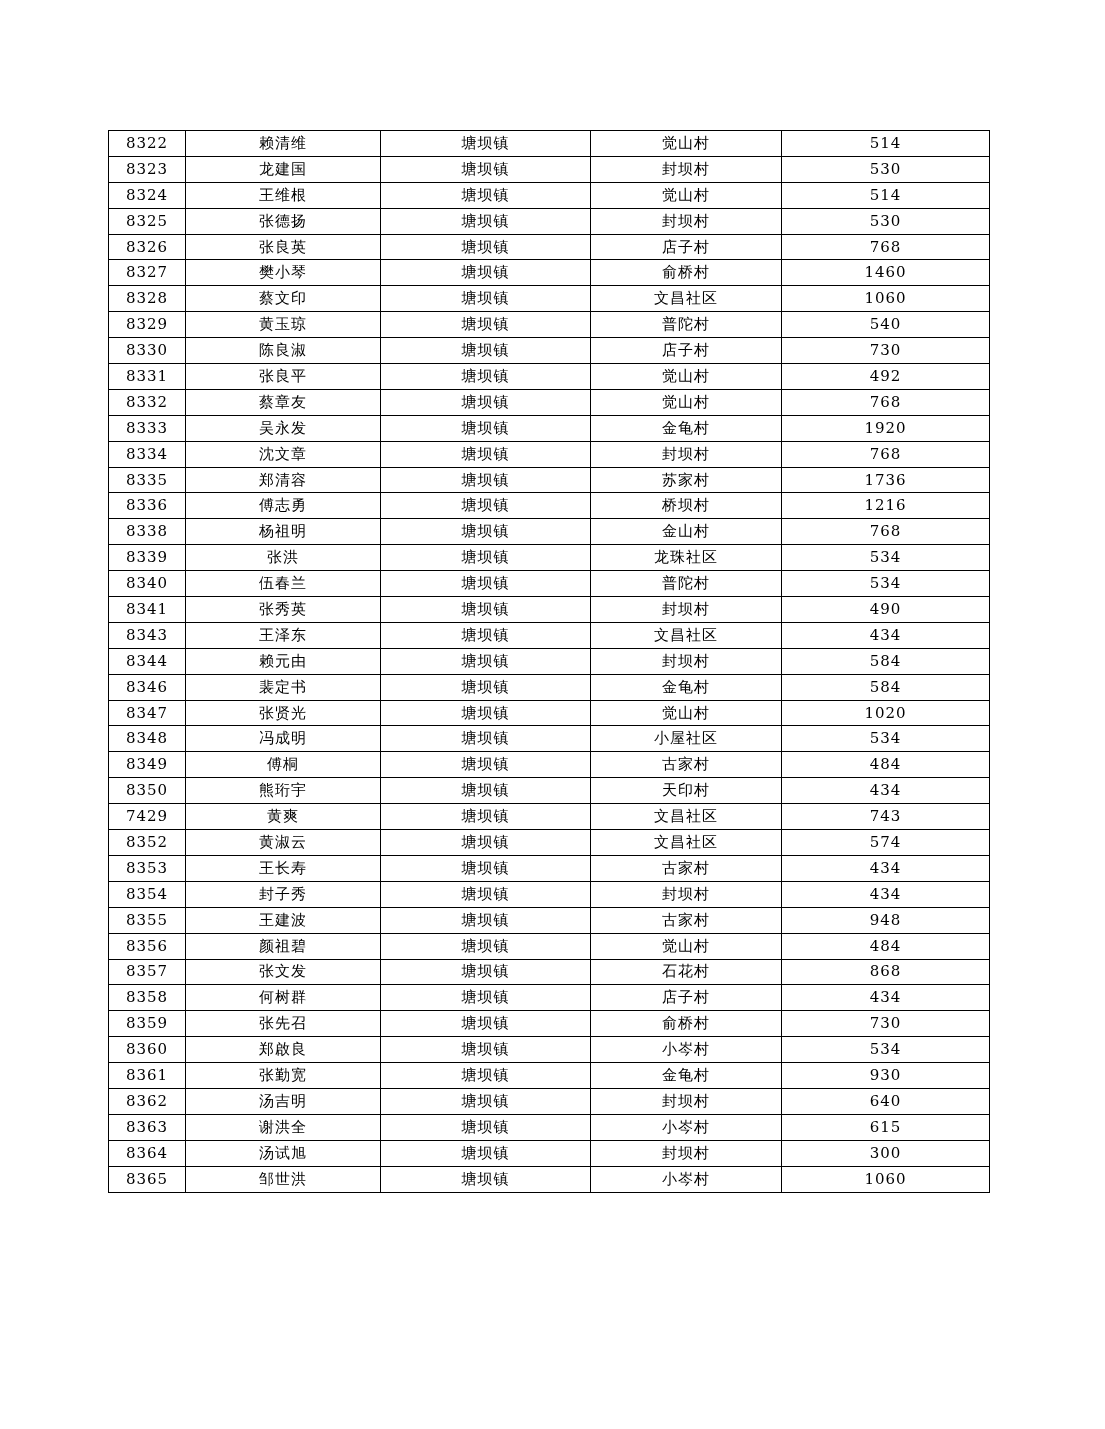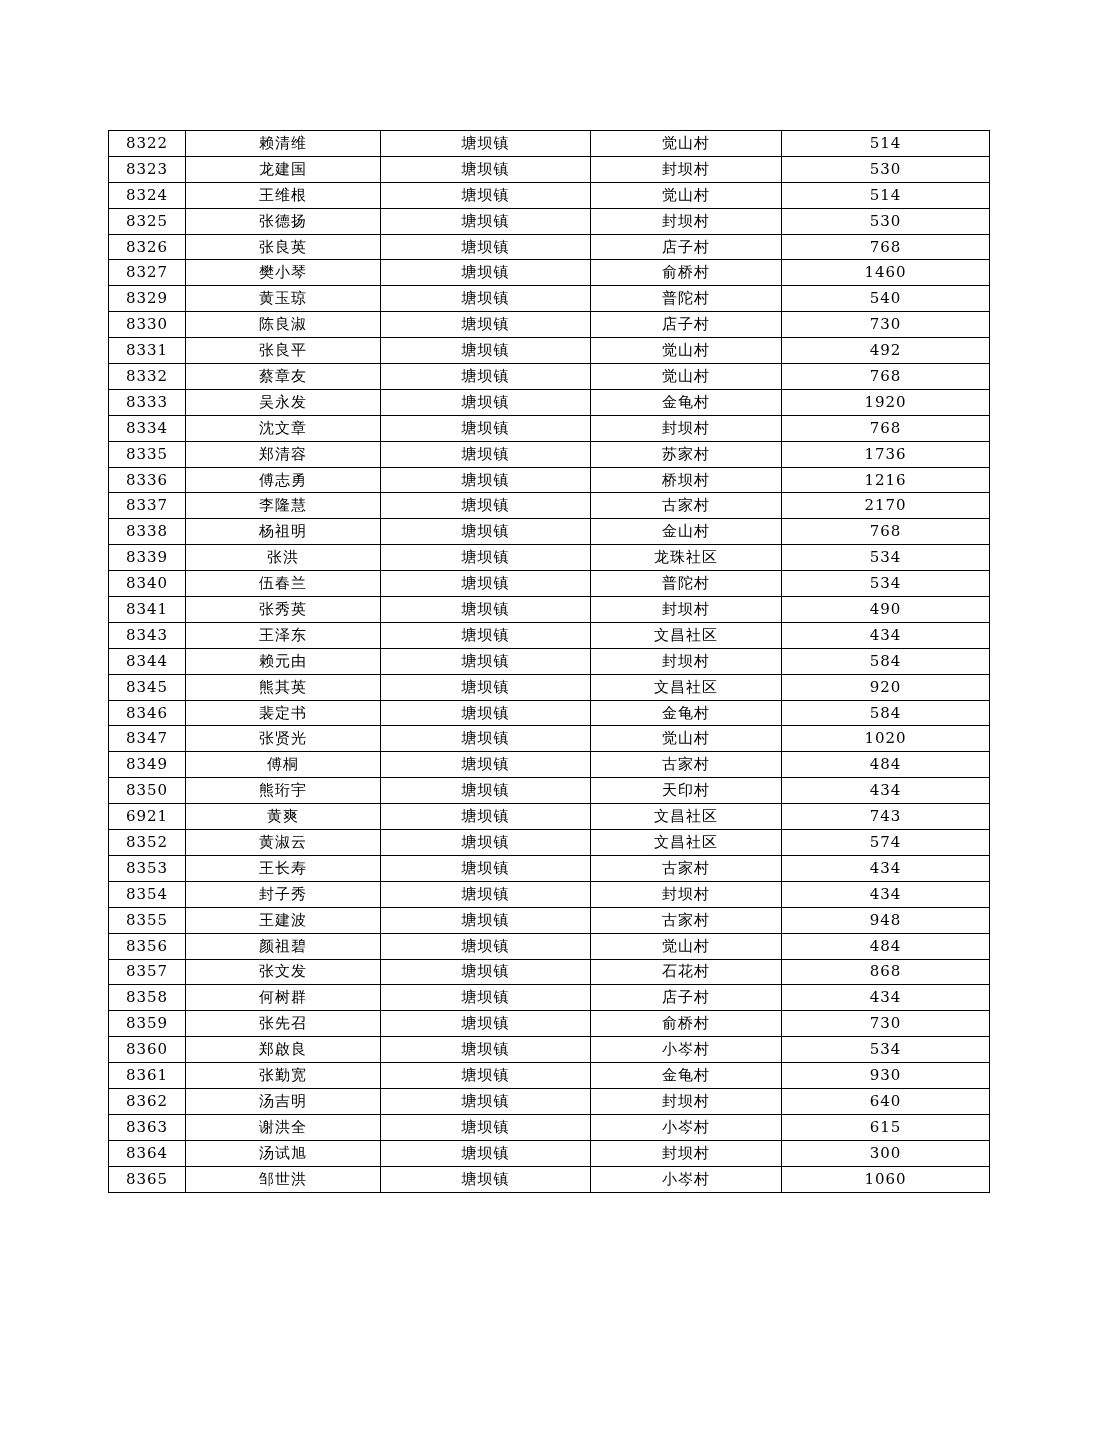--- a/index.html
+++ b/index.html
@@ -91,20 +91,27 @@
           <td>768</td>
         </tr>
         <tr>
           <td>8327</td>
           <td>樊小琴</td>
           <td>塘坝镇</td>
           <td>俞桥村</td>
           <td>1460</td>
         </tr>
         <tr>
+          <td>8328</td>
+          <td>蔡文印</td>
+          <td>塘坝镇</td>
+          <td>文昌社区</td>
+          <td>1060</td>
+        </tr>
+        <tr>
           <td>8329</td>
           <td>黄玉琼</td>
           <td>塘坝镇</td>
           <td>普陀村</td>
           <td>540</td>
         </tr>
         <tr>
           <td>8330</td>
           <td>陈良淑</td>
           <td>塘坝镇</td>
@@ -147,27 +154,20 @@
           <td>1736</td>
         </tr>
         <tr>
           <td>8336</td>
           <td>傅志勇</td>
           <td>塘坝镇</td>
           <td>桥坝村</td>
           <td>1216</td>
         </tr>
         <tr>
-          <td>8337</td>
-          <td>李隆慧</td>
-          <td>塘坝镇</td>
-          <td>古家村</td>
-          <td>2170</td>
-        </tr>
-        <tr>
           <td>8338</td>
           <td>杨祖明</td>
           <td>塘坝镇</td>
           <td>金山村</td>
           <td>768</td>
         </tr>
         <tr>
           <td>8339</td>
           <td>张洪</td>
           <td>塘坝镇</td>
@@ -196,56 +196,56 @@
           <td>434</td>
         </tr>
         <tr>
           <td>8344</td>
           <td>赖元由</td>
           <td>塘坝镇</td>
           <td>封坝村</td>
           <td>584</td>
         </tr>
         <tr>
-          <td>8345</td>
-          <td>熊其英</td>
-          <td>塘坝镇</td>
-          <td>文昌社区</td>
-          <td>920</td>
-        </tr>
-        <tr>
           <td>8346</td>
           <td>裴定书</td>
           <td>塘坝镇</td>
           <td>金龟村</td>
           <td>584</td>
         </tr>
         <tr>
           <td>8347</td>
           <td>张贤光</td>
           <td>塘坝镇</td>
           <td>觉山村</td>
           <td>1020</td>
         </tr>
         <tr>
+          <td>8348</td>
+          <td>冯成明</td>
+          <td>塘坝镇</td>
+          <td>小屋社区</td>
+          <td>534</td>
+        </tr>
+        <tr>
           <td>8349</td>
           <td>傅桐</td>
           <td>塘坝镇</td>
           <td>古家村</td>
           <td>484</td>
         </tr>
         <tr>
           <td>8350</td>
           <td>熊珩宇</td>
           <td>塘坝镇</td>
           <td>天印村</td>
           <td>434</td>
         </tr>
         <tr>
-          <td>6921</td>
+          <td>7429</td>
           <td>黄爽</td>
           <td>塘坝镇</td>
           <td>文昌社区</td>
           <td>743</td>
         </tr>
         <tr>
           <td>8352</td>
           <td>黄淑云</td>
           <td>塘坝镇</td>
           <td>文昌社区</td>

